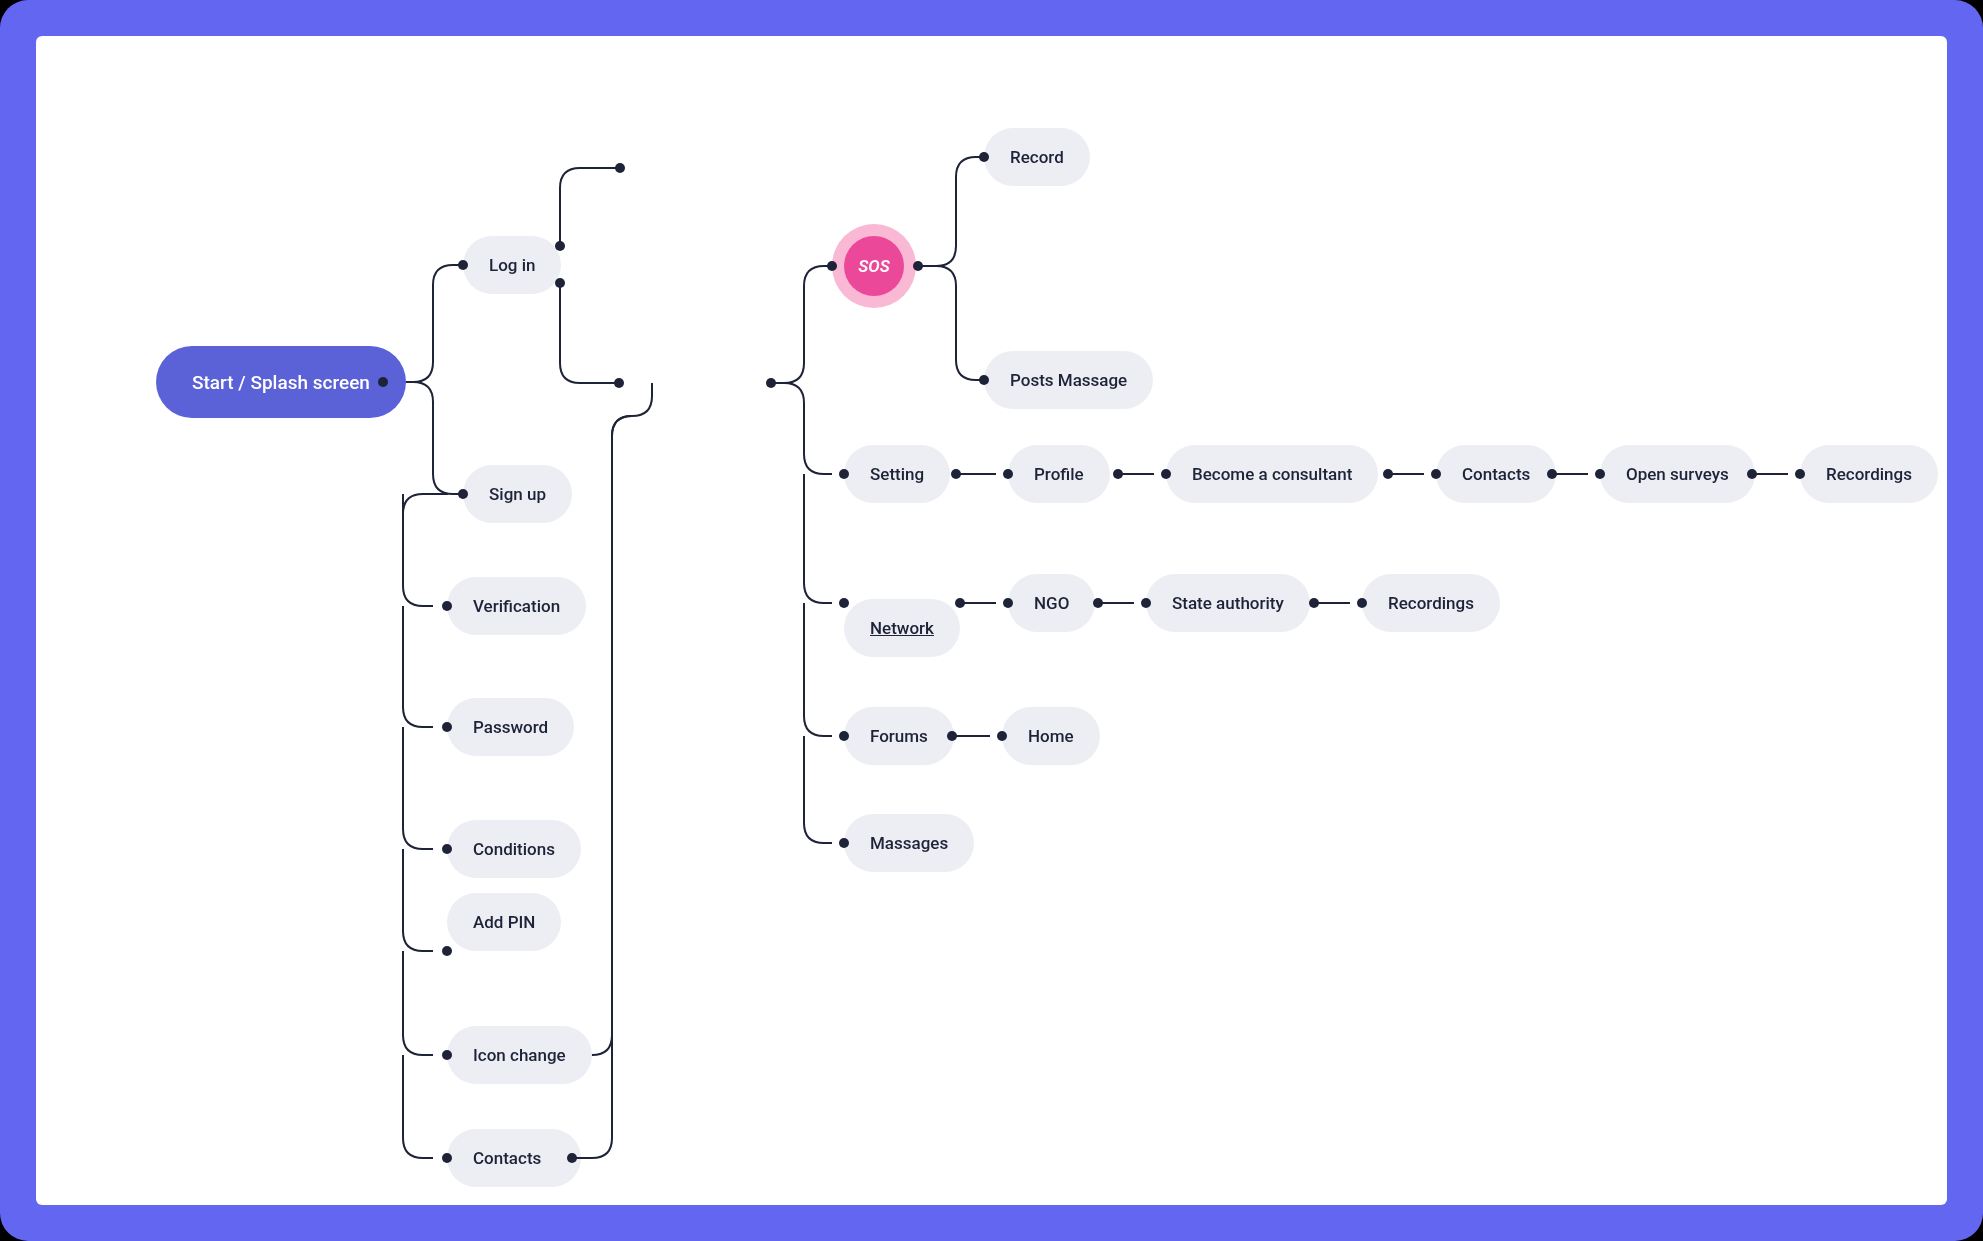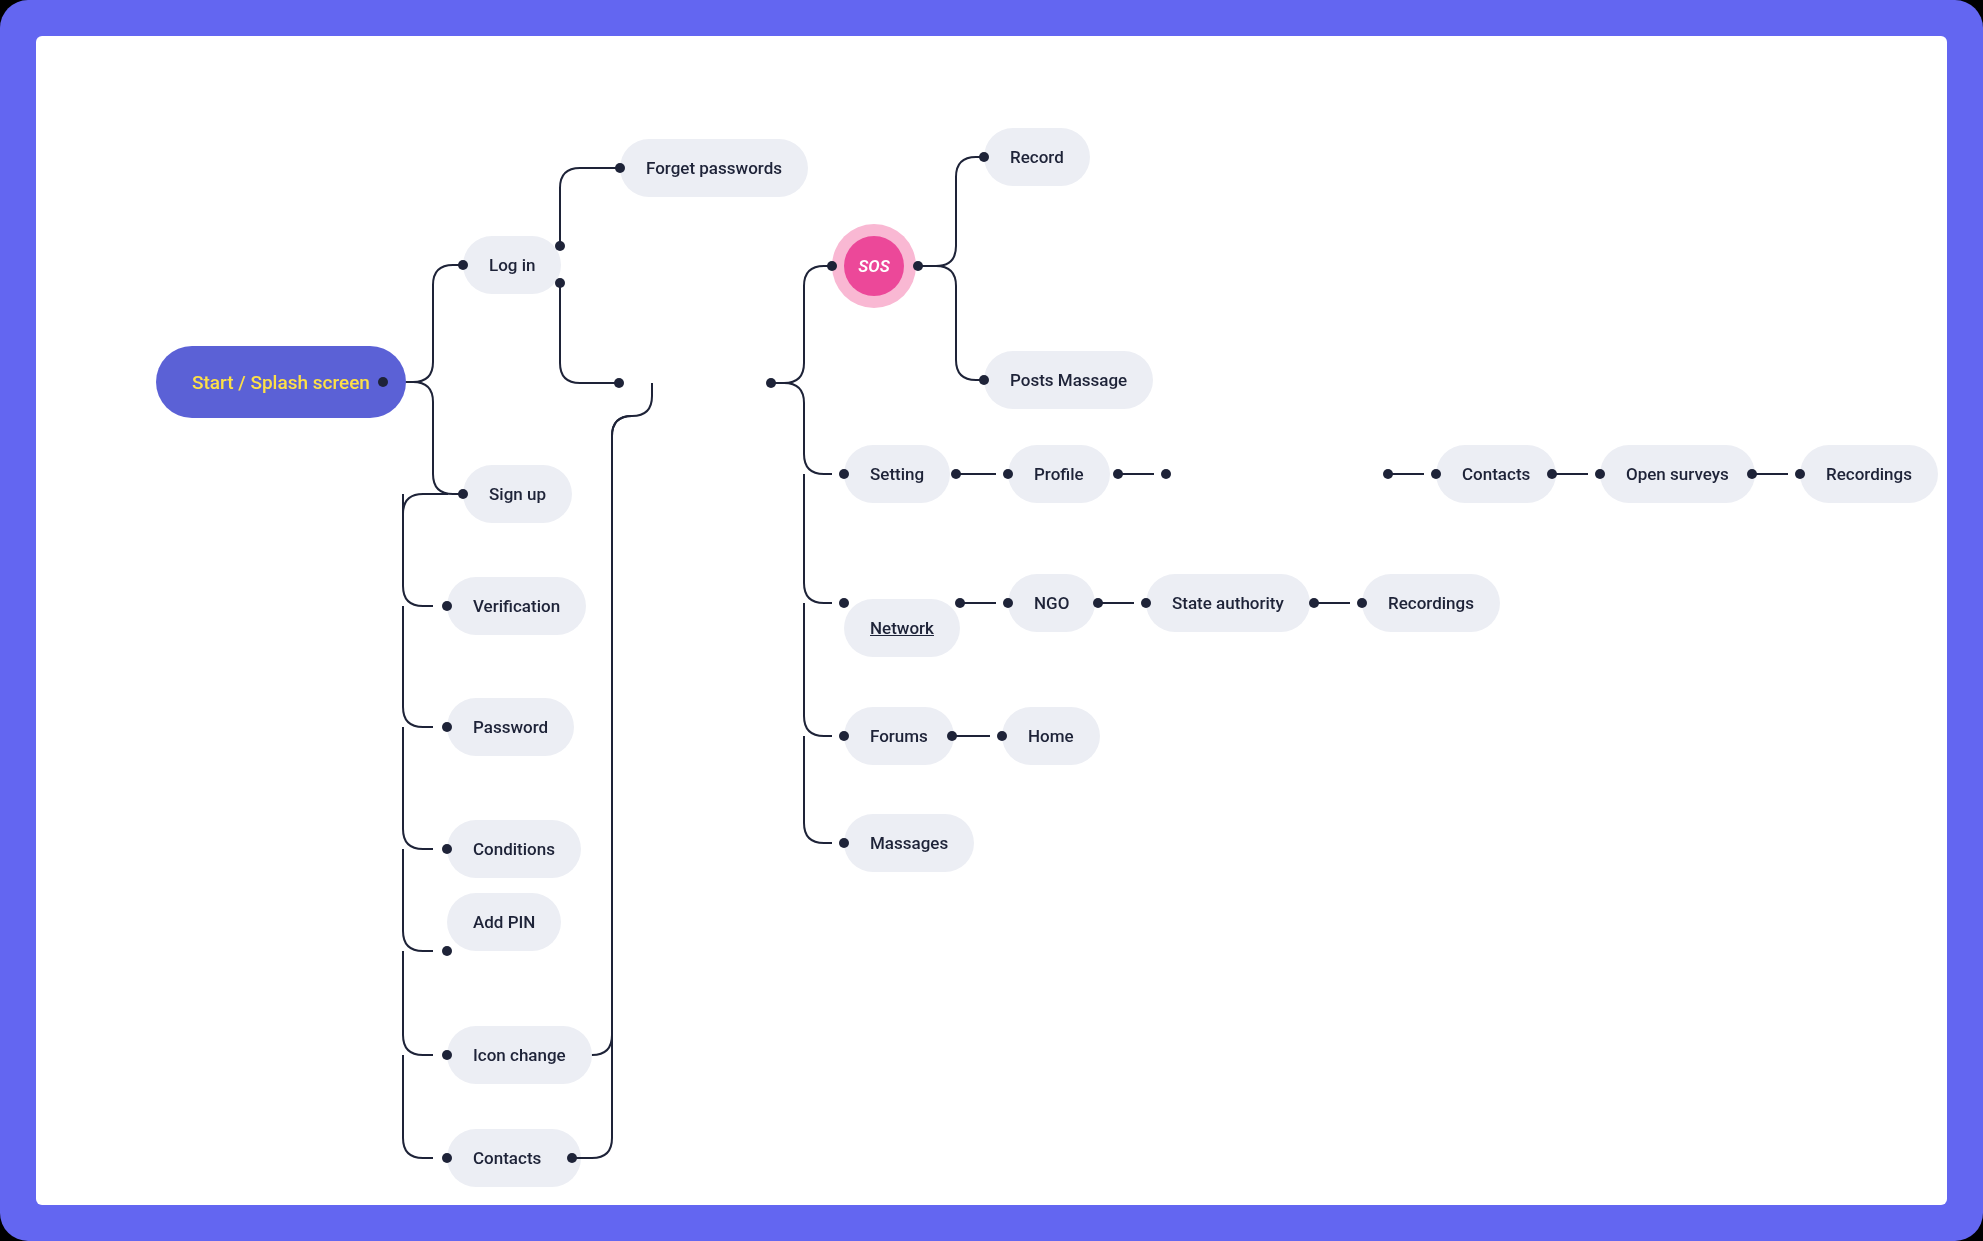--- a/index.html
+++ b/index.html
@@ -36,21 +36,21 @@
     background: #eceef4;
     color: #1e2338;
     font-size: 17px;
     font-weight: 500;
     padding: 0 26px;
     height: 58px;
     white-space: nowrap;
   }
   .node.primary {
     background: #5b61d6;
-    color: #fde047;
+    color: #ffffff;
     height: 72px;
     font-size: 19px;
     padding: 0 36px;
   }
   .node.accent {
     background: #ec5f9b;
     color: #fff;
     height: 66px;
     font-size: 19px;
     padding: 0 30px;
@@ -155,23 +155,20 @@
     <div class="node primary" style="left:120px; top:310px;">
       <span>Start / Splash screen</span>
     </div>
 
     <div class="node" style="left:427px; top:200px;">
       <span>Log in</span>
     </div>
     <div class="node" style="left:427px; top:429px;">
       <span>Sign up</span>
     </div>
-    <div class="node" style="left:584px; top:103px;">
-      <span>Forget passwords</span>
-    </div>
 
     <div class="node" style="left:411px; top:541px;">
       <span>Verification</span>
     </div>
     <div class="node" style="left:411px; top:662px;">
       <span>Password</span>
     </div>
     <div class="node" style="left:411px; top:784px;">
       <span>Conditions</span>
     </div>
@@ -198,20 +195,23 @@
     </div>
     <div class="node" style="left:948px; top:315px;">
       <span>Posts Massage</span>
     </div>
 
     <div class="node" style="left:808px; top:409px;">
       <span>Setting</span>
     </div>
     <div class="node" style="left:972px; top:409px;">
       <span>Profile</span>
+    </div>
+    <div class="node" style="left:1130px; top:409px;">
+      <span>Become a consultant</span>
     </div>
     <div class="node" style="left:1400px; top:409px;">
       <span>Contacts</span>
     </div>
     <div class="node" style="left:1564px; top:409px;">
       <span>Open surveys</span>
     </div>
     <div class="node" style="left:1764px; top:409px;">
       <span>Recordings</span>
     </div>

